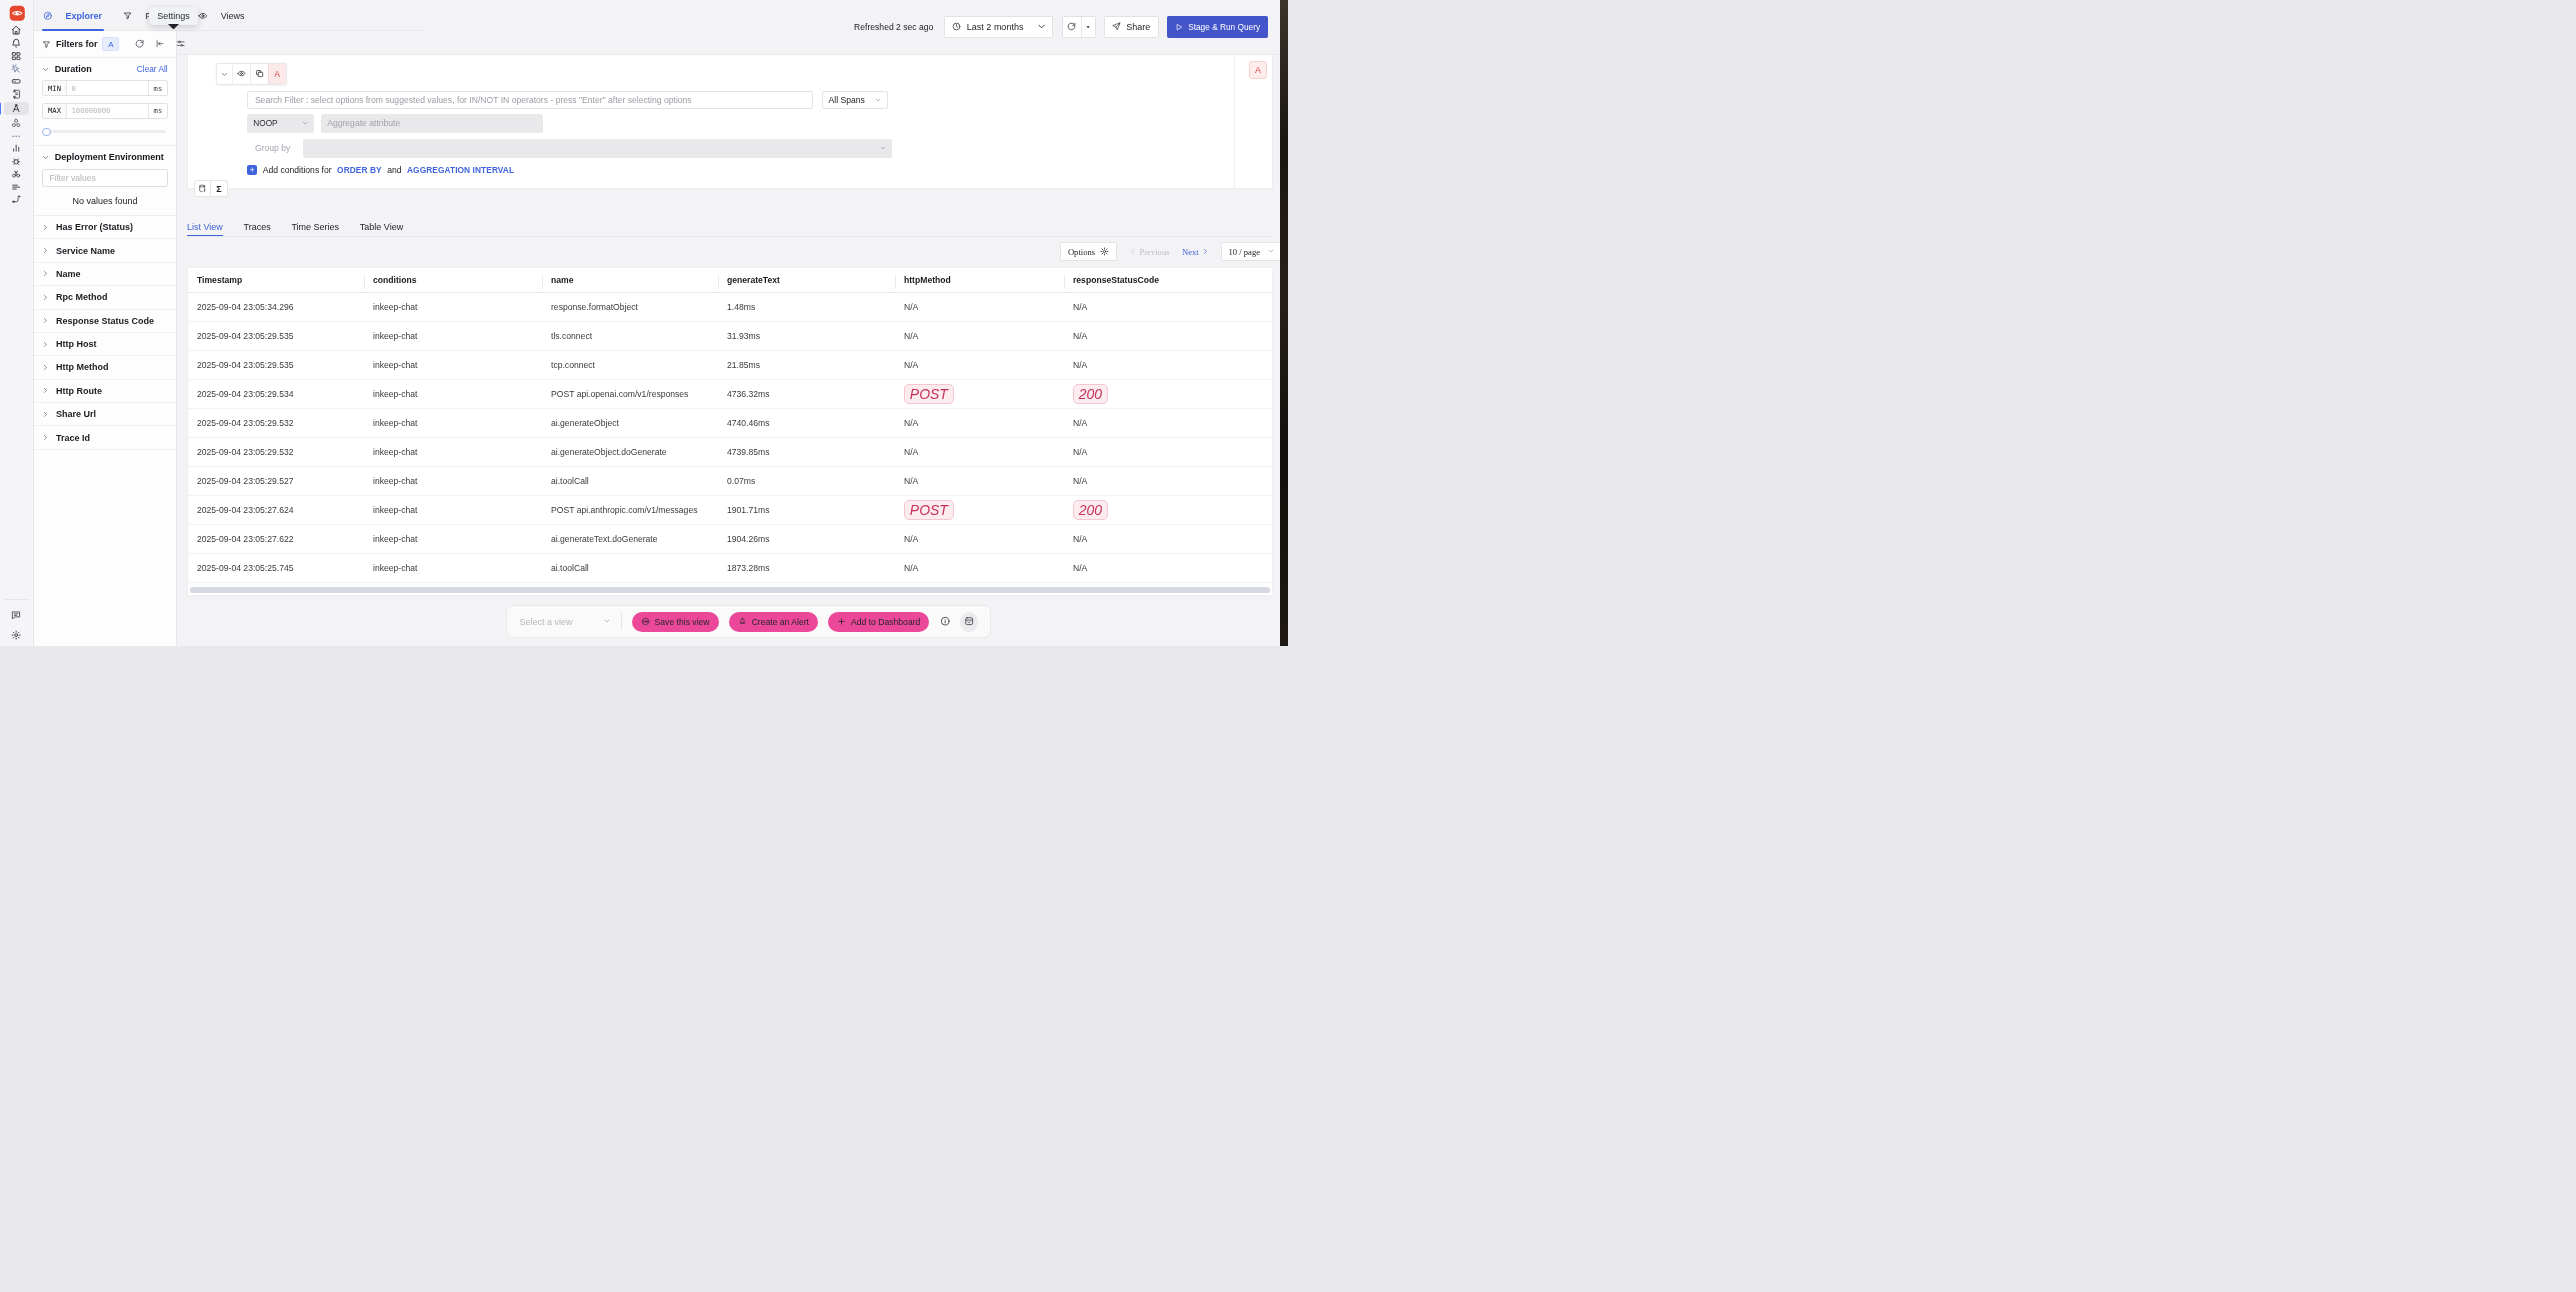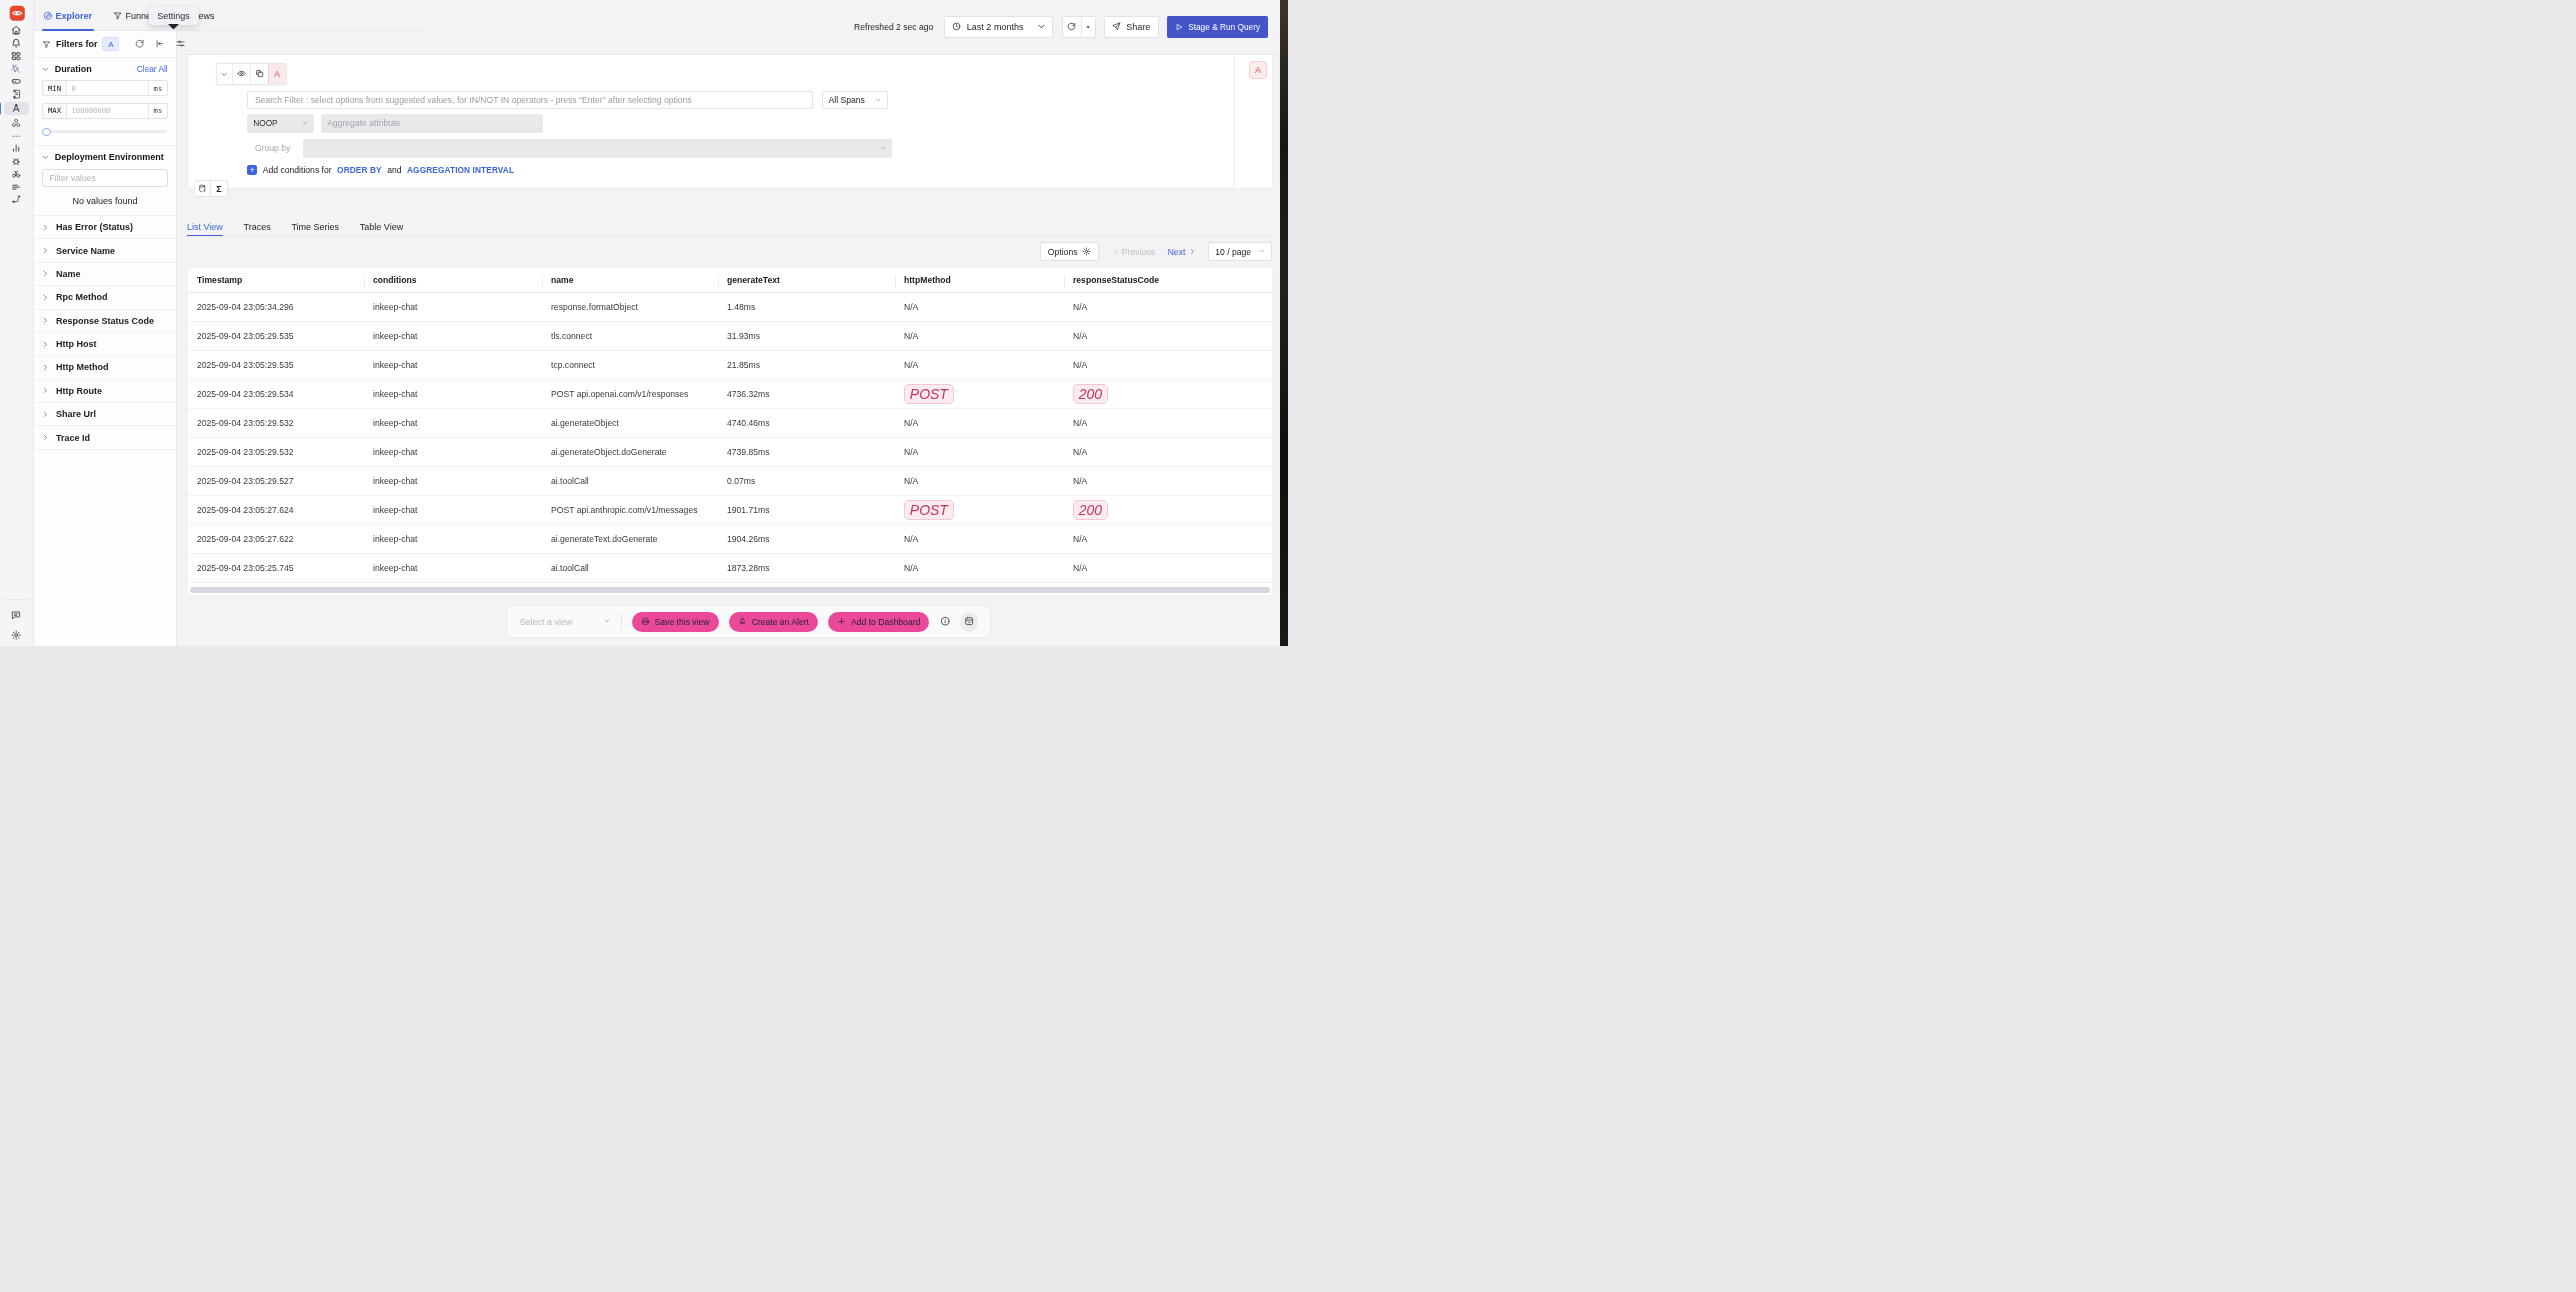--- a/index.html
+++ b/index.html
@@ -18,21 +18,21 @@
                color:#2b2e38; font-size:10.3px; position:relative; border-radius:3.4px; cursor:pointer; }
   .rail-item.active { background:#e3e3e8; height:13.8px; }
   .rail-item.active::before { content:""; position:absolute; left:-4.8px; top:0.7px; bottom:0.7px; width:2.1px;
                background:#4e74f8; border-radius:0 2.1px 2.1px 0; }
   .rail-bottom { position:absolute; bottom:5.5px; left:4.1px; right:4.1px; border-top:0.7px solid #e7e7ea;
                display:flex; flex-direction:column; align-items:center; gap:9px; padding-top:9.6px; }
   .rail-bottom .rail-item { height:11px; }
 
   
   .header-tabs { position:absolute; left:43px; top:0; height:31px; display:flex; gap:20.7px; align-items:center; z-index:6; }
-  .htab { display:flex; gap:3px; align-items:center; font-size:9px; color:#23252b; cursor:pointer; position:relative; height:31px; }
+  .htab { display:flex; gap:13px; align-items:center; font-size:9px; color:#23252b; cursor:pointer; position:relative; height:31px; }
   .htab .i { font-size:9.6px; }
   .htab.active { color:#3e63dd; font-weight:bold; }
   .htab.active::after { content:""; position:absolute; left:-1.4px; right:-1.4px; bottom:0; height:2.1px; background:#3e63dd; border-radius:1.4px; }
   .header-rule { position:absolute; left:34px; top:30px; width:393px; height:0.7px; background:#e9e9ec; z-index:3; }
 
   
   .tooltip { position:absolute; left:149px; top:6.9px; z-index:40; }
   .tooltip .box { background:#f1f2f5; border-radius:4.1px; padding:4.1px 8.3px; font-size:9px; color:#2b2d33;
                   box-shadow:0 2.1px 6.9px rgba(30,32,40,.18); }
   .tooltip .caret { width:0; height:0; border-left:5.5px solid transparent; border-right:5.5px solid transparent;
@@ -118,22 +118,22 @@
               justify-content:center; font-size:9px; color:#26272d; cursor:pointer; }
   .side-btns .sb:first-child { border-radius:2.8px 0 0 2.8px; }
   .side-btns .sb + .sb { border-left:none; border-radius:0 2.8px 2.8px 0; }
   .sigma { font-size:9px; font-weight:bold; }
 
   
   .vtabs { position:absolute; left:187px; top:218px; right:15px; height:18.6px; display:flex; gap:20.7px; border-bottom:0.7px solid #e8e8eb; }
   .vtab { font-size:9px; color:#232429; position:relative; cursor:pointer; display:flex; align-items:center; }
   .vtab.active { color:#3e63dd; }
   .vtab.active::after { content:""; position:absolute; left:0; right:0; bottom:-0.7px; height:1.4px; background:#3e63dd; }
-  .opts-row { position:absolute; left:187px; right:16px; top:242px; height:19px; display:flex; align-items:center;
-              justify-content:flex-end; gap:12.4px; }
+  .opts-row { position:absolute; left:187px; right:7px; top:242px; height:19px; display:flex; align-items:center;
+              justify-content:flex-end; gap:12.4px;font-family:Liberation Serif, serif; }
   .opts-btn { padding:0 6.9px; gap:4.8px; font-size:8.6px; color:#1e1f24; height:19px; }
   .opts-btn .i { font-size:9px; color:#26272d; }
   .pager { display:flex; align-items:center; gap:3.4px; font-size:8.6px; cursor:pointer; }
   .pager.disabled { color:#bcbcc3; cursor:default; }
   .pager.next { color:#3e63dd; }
   .pager .i { font-size:6.9px; }
   .page-size { padding:0 6.2px; gap:7.6px; font-size:8.6px; color:#1e1f24; height:19px; }
 
   
   .dtable { position:absolute; left:187px; top:267px; width:1086px; height:329px; background:#fff; border:0.7px solid #efeff2; }

